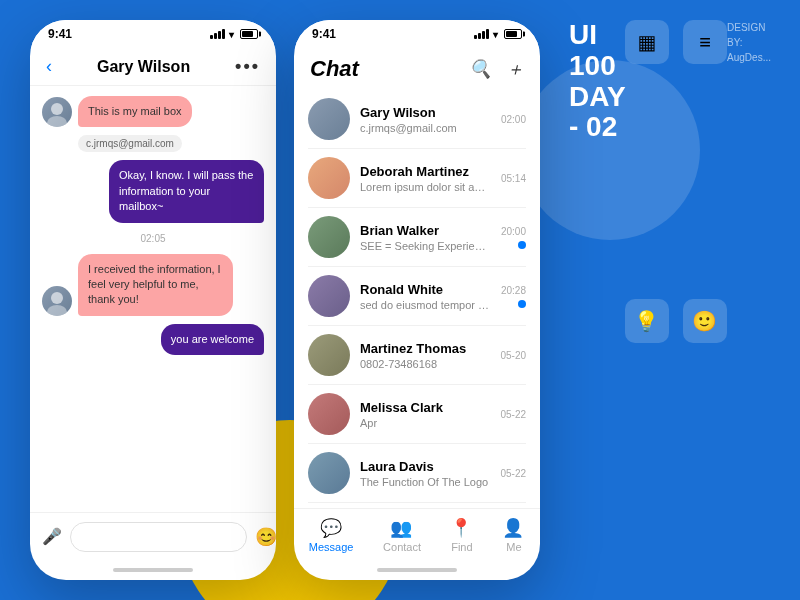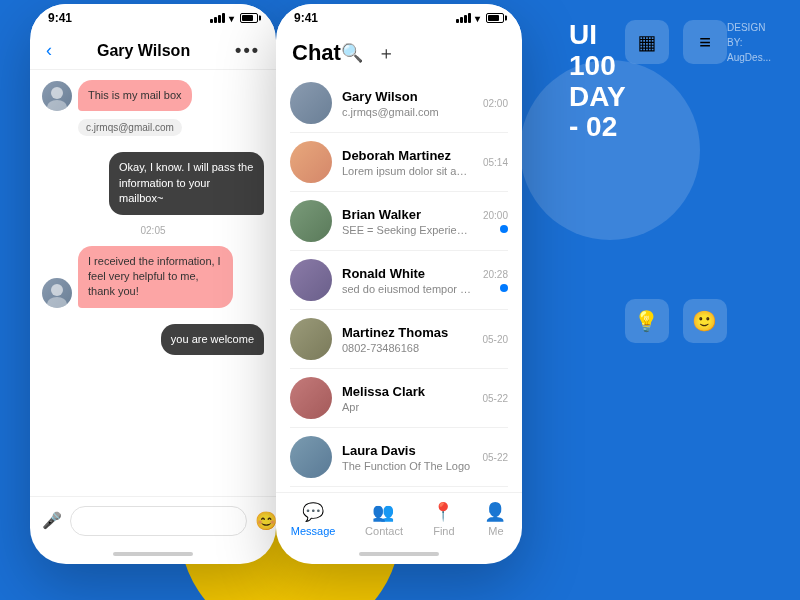--- a/index.html
+++ b/index.html
@@ -31,23 +31,23 @@
       border-radius: 50%;
       top: 60px;
       right: 100px;
       z-index: 0;
     }
 
     
     .phones-area {
       position: absolute;
       left: 30px;
-      top: 4px;
-      display: flex;
-      gap: 0;
+      top: 20px;
+      display: flex;
+      gap: 18px;
       z-index: 1;
     }
 
     
     .phone {
       width: 246px;
       height: 560px;
       background: #fff;
       border-radius: 36px;
       box-shadow: 0 20px 60px rgba(0,0,0,0.25);
@@ -124,24 +124,23 @@
     .msg-bubble {
       max-width: 155px;
       padding: 8px 10px;
       border-radius: 14px;
       font-size: 11px;
       line-height: 1.4;
       color: #333;
       background: #f0f0f0;
     }
     .msg-bubble.sent {
-      background: #404040;
+      background: #4c1d95;
       color: #fff;
       border-bottom-right-radius: 4px;
-      margin-top: 8px;
     }
     .msg-bubble.received {
       background: #fca5a5;
       border-bottom-left-radius: 4px;
     }
 
     .email-badge {
       background: #f0f0f0;
       border-radius: 10px;
       padding: 3px 8px;
@@ -192,21 +191,23 @@
       background: #000;
       border-radius: 2px;
       opacity: 0.2;
     }
 
     
     .chat-list-header {
       padding: 8px 16px 8px;
       display: flex;
       align-items: center;
-      flex-shrink: 0;
+      justify-content: space-between;
+      flex-shrink: 0;
+      font-style: italic;
     }
     .chat-title { font-size: 22px; font-weight: 700; color: #000; }
     .header-actions { display: flex; gap: 14px; align-items: center; }
     .action-icon { font-size: 18px; color: #333; cursor: pointer; }
 
     .chat-list {
       flex: 1;
       overflow: hidden;
     }
 

